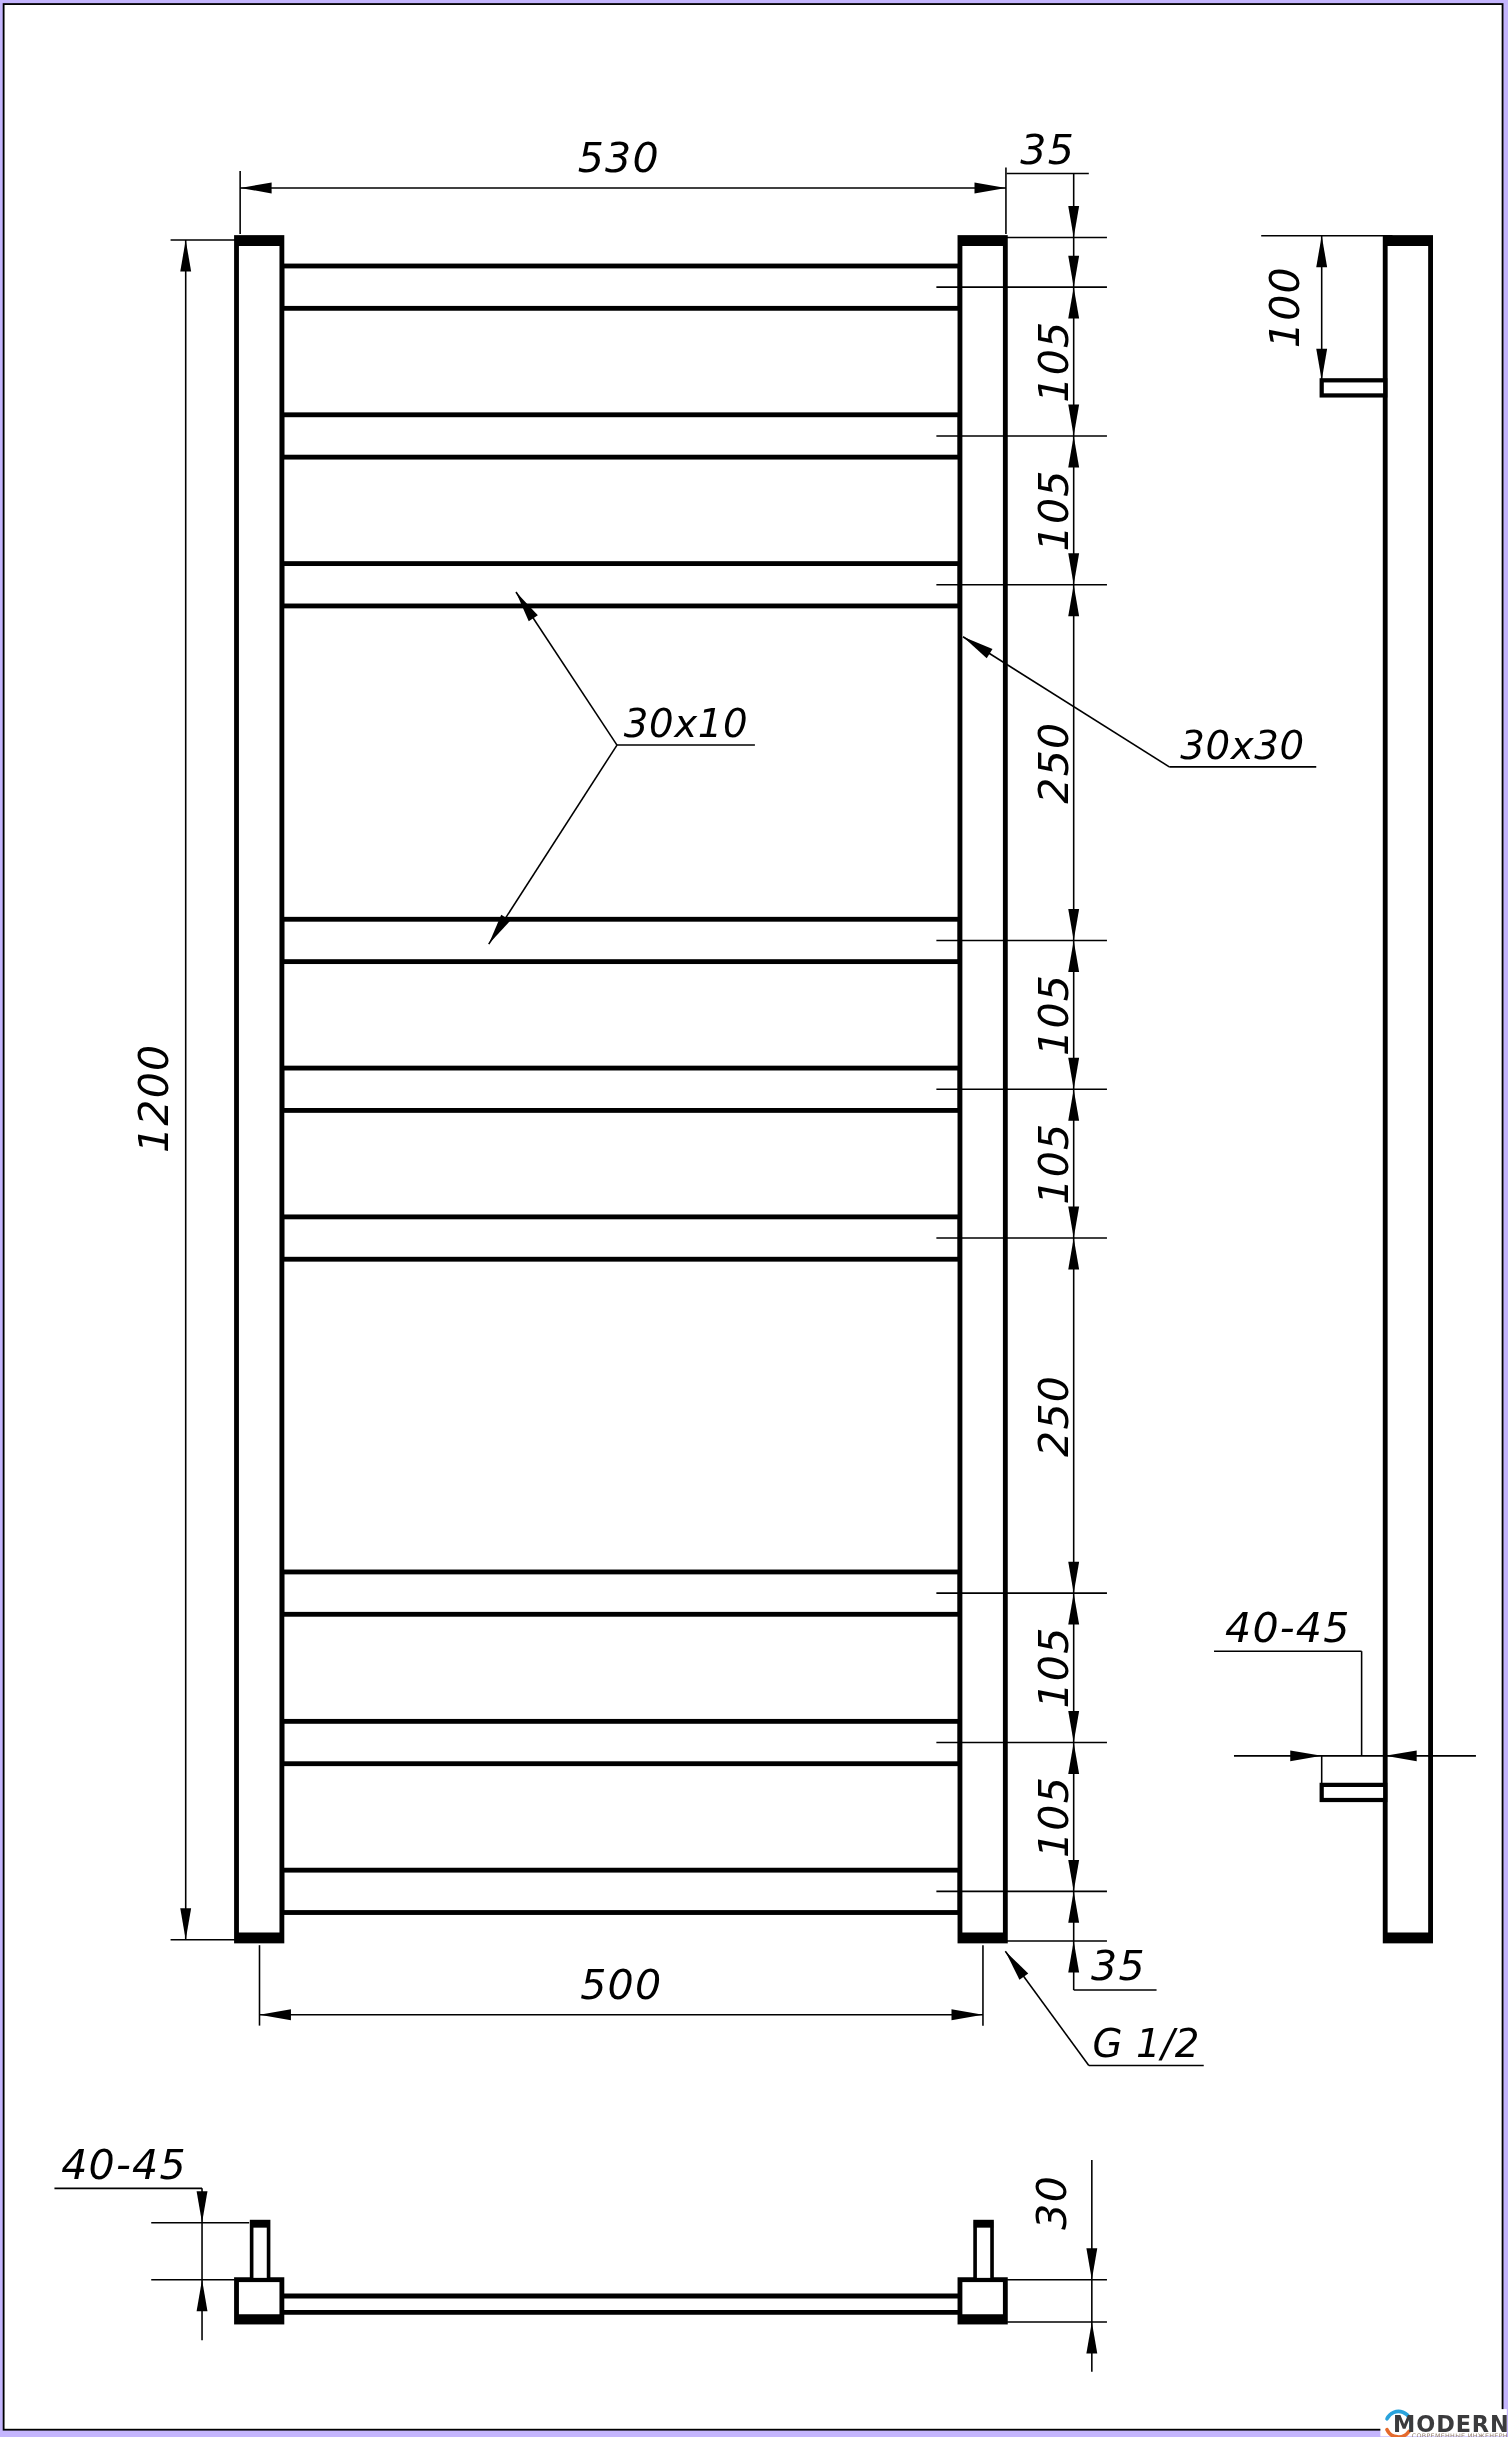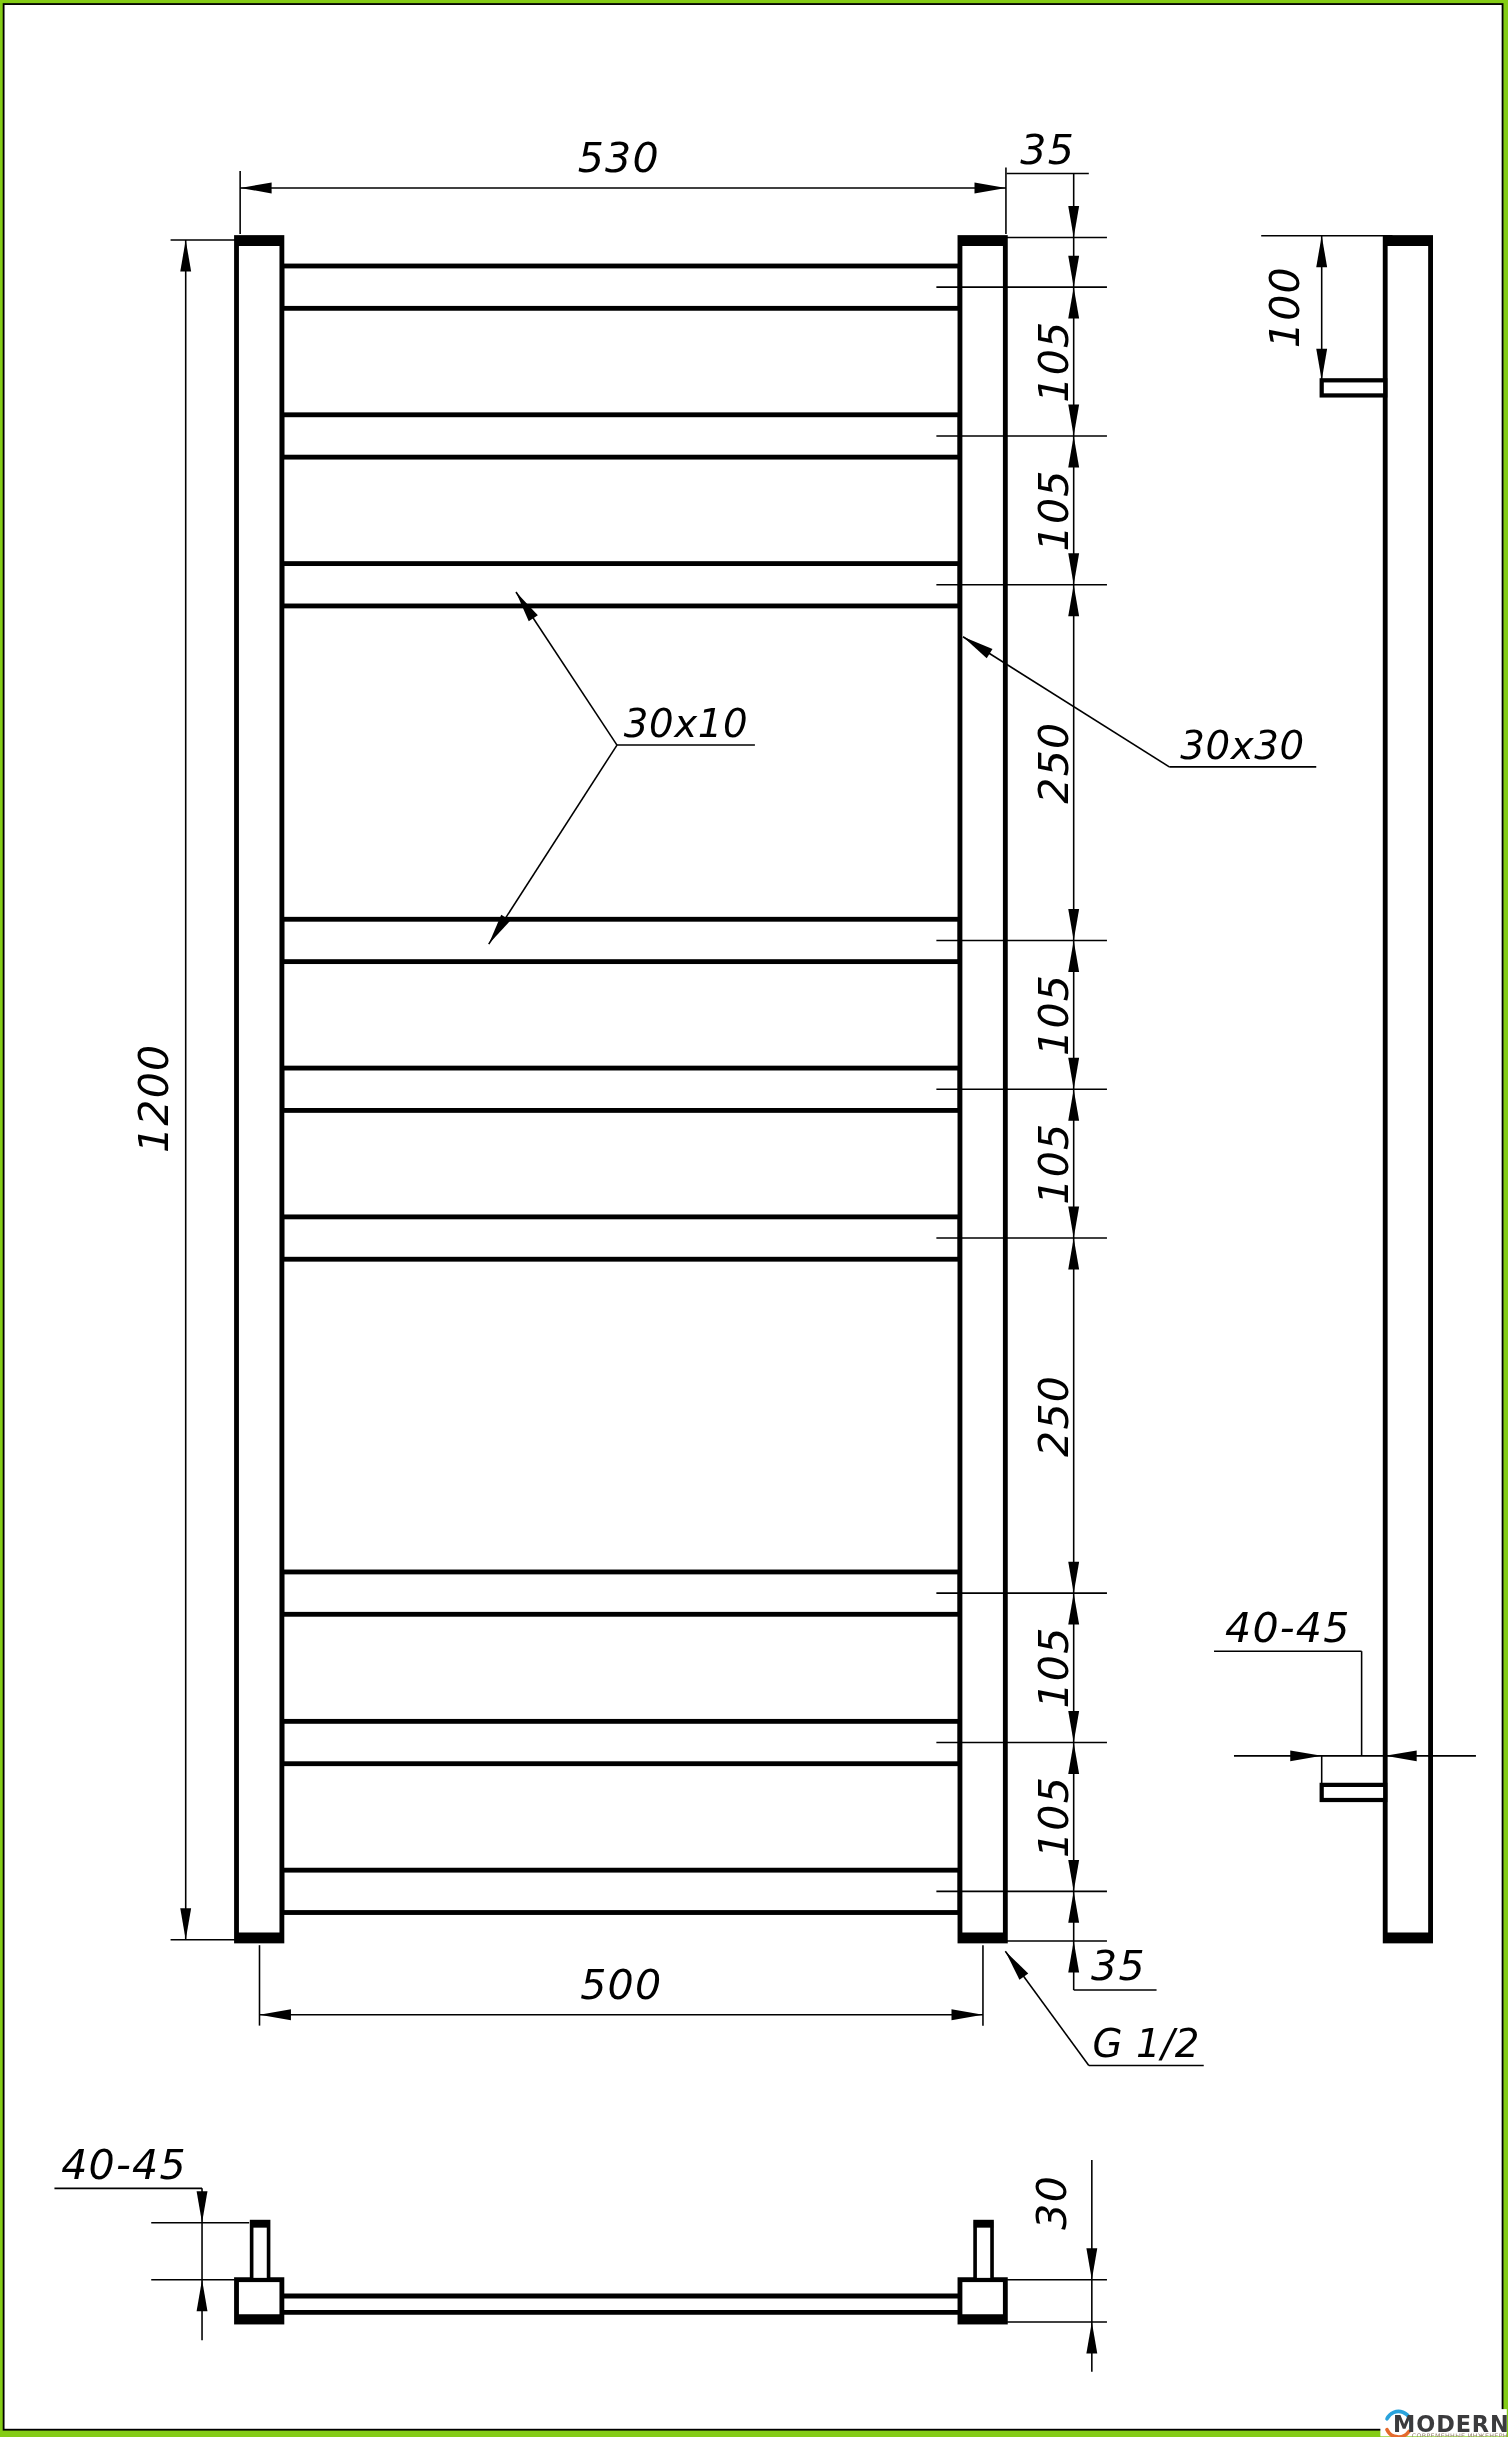--- a/index.html
+++ b/index.html
@@ -1,16 +1,16 @@
 <!DOCTYPE html>
 <html style="font-size:9.7px"><head>
 <meta charset="utf-8">
 <style>
   html,body{margin:0;padding:0;background:#ffffff;}
-  .stage{width:1508px;height:2438px;background:#84cc16;position:relative;}
+  .stage{width:1508px;height:2438px;background:#c4b5fd;position:relative;}
   svg{display:block;}
   .obj{fill:#ffffff;stroke:#000;stroke-width:8;}
   .objline{stroke:#000;stroke-width:8;fill:none;}
   .cap{stroke:#000;stroke-width:14;fill:none;}
   .cap2{stroke:#000;stroke-width:10;fill:none;}
   .thin{stroke:#000;stroke-width:2.6;fill:none;}
   .arr{fill:#000;stroke:none;}
   .dim{font:italic 68px "DejaVu Sans", sans-serif;fill:#000;letter-spacing:2px;}
   .dimsm{font:italic 64px "DejaVu Sans", sans-serif;fill:#000;letter-spacing:1px;}
   .brand{font:bold 37px "DejaVu Sans", sans-serif;fill:#3b3b3d;letter-spacing:1.5px;}

